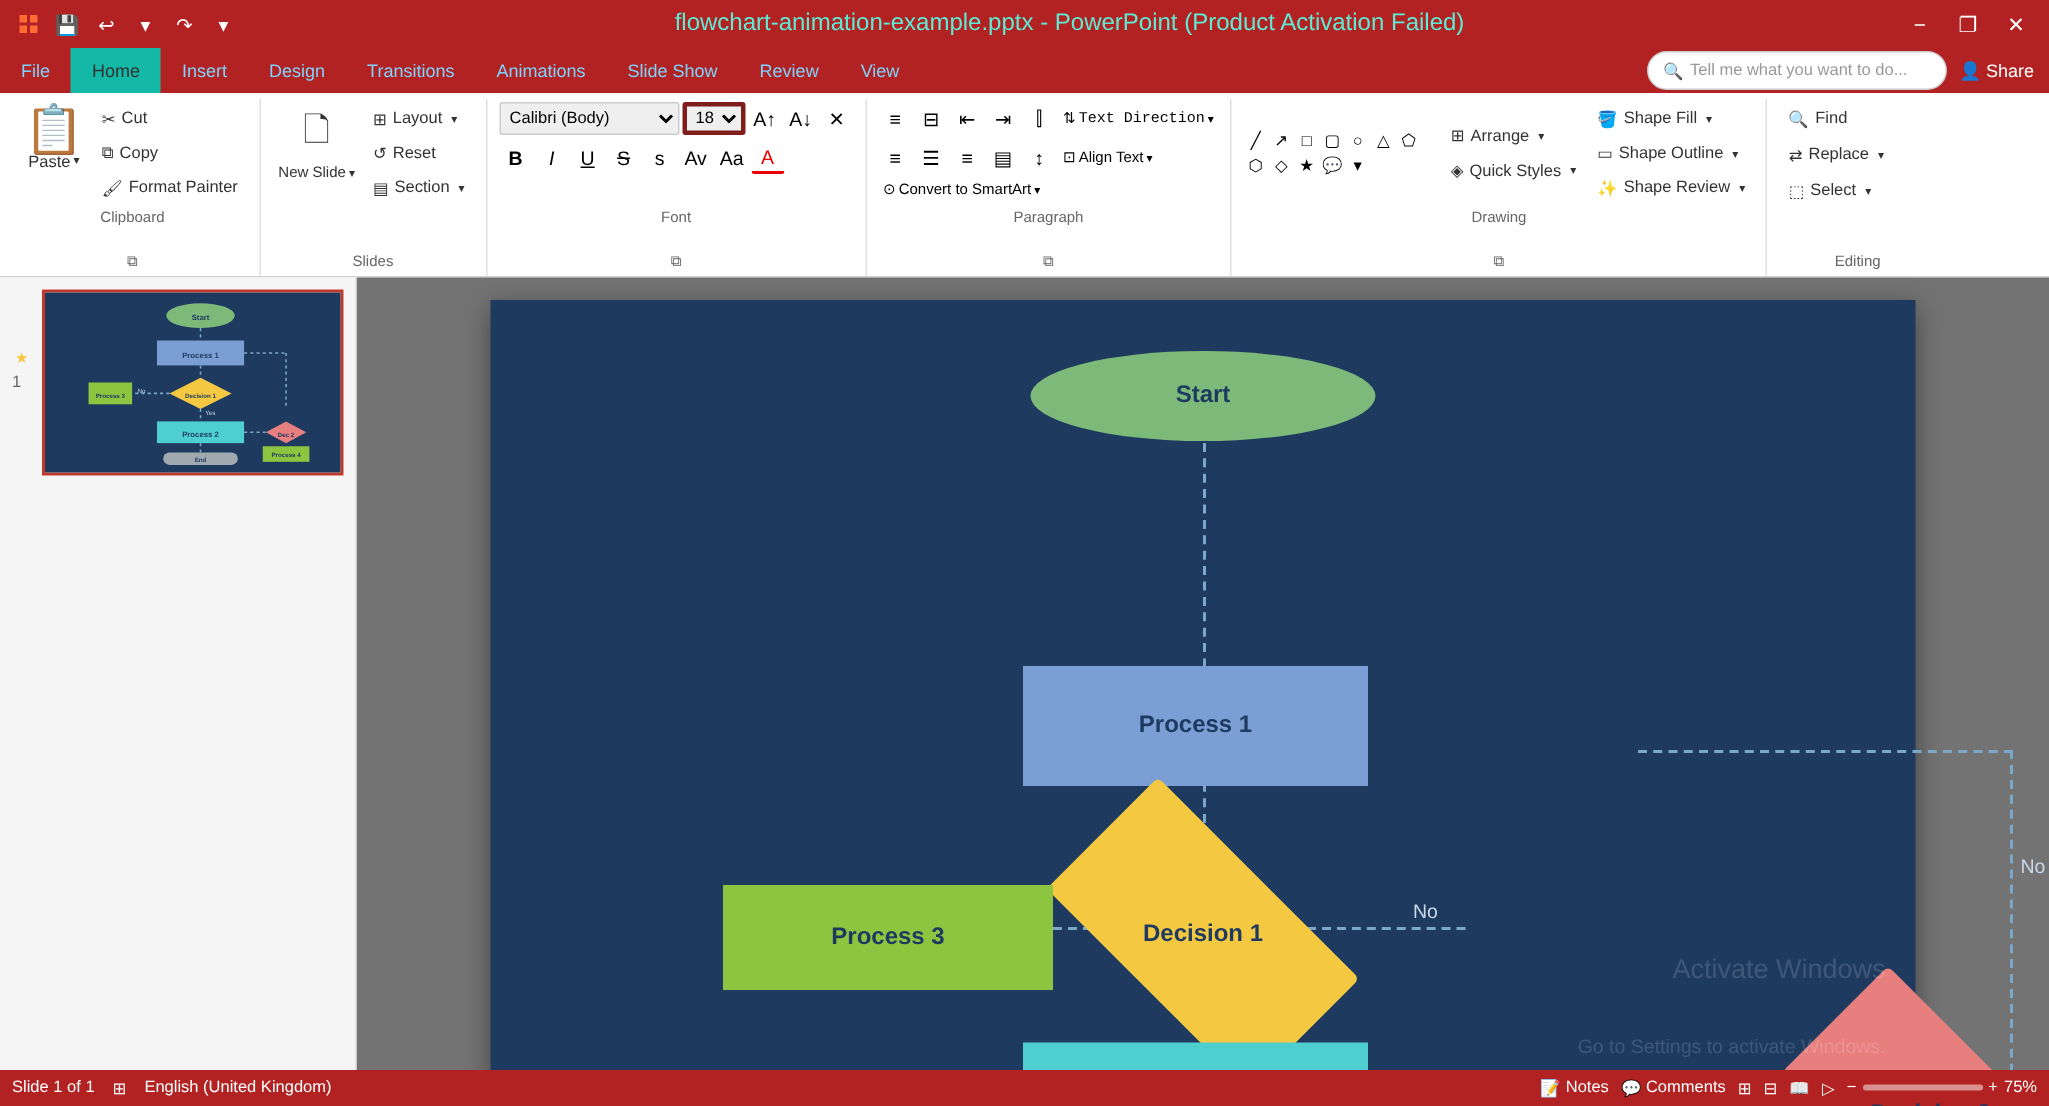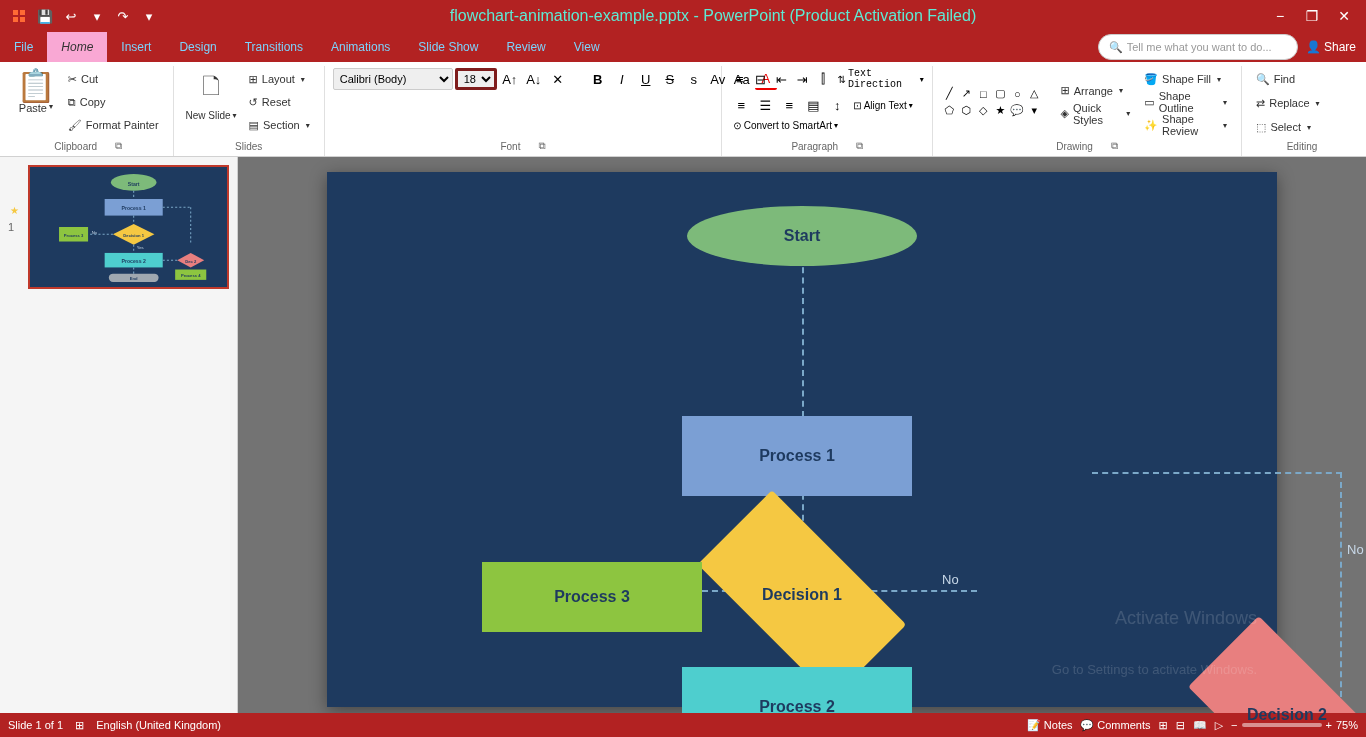--- a/index.html
+++ b/index.html
@@ -38,23 +38,22 @@
     .ribbon-tab {
       padding: 0 14px;
       display: flex;
       align-items: center;
       color: #7dd3fc;
       font-size: 12px;
       cursor: pointer;
       height: 30px;
     }
     .ribbon-tab.active {
-      background: #f9a8d4;
+      background: #14b8a6;
       color: #333;
-      font-style: italic;
     }
 
     .ribbon-content {
       display: flex;
       align-items: stretch;
       padding: 4px 4px 0;
       background: white;
       min-height: 86px;
     }
     .ribbon-group {
@@ -74,20 +73,21 @@
     }
     .ribbon-group-label {
       text-align: right;
       font-size: 10px;
       color: #666;
       padding: 2px 0 4px;
       display: flex;
       align-items: center;
       justify-content: center;
       gap: 18px;
+      flex-direction: column;
     }
     .ribbon-btn {
       display: flex;
       flex-direction: column;
       align-items: center;
       padding: 2px 4px;
       cursor: pointer;
       border-radius: 2px;
       min-width: 40px;
       font-size: 10px;
@@ -409,21 +409,21 @@
               <span class="dropdown-arrow">▾</span>
           </div>
         </div>
       </div>
       <div class="ribbon-group-label">
         <span>Slides</span>
       </div>
     </div>
 
     <div class="ribbon-group" style="min-width:200px;">
-      <div class="ribbon-group-content" style="flex-direction:row; gap:18px;">
+      <div class="ribbon-group-content" style="flex-direction:column; gap:2px;">
         <div class="font-row">
           <select class="font-select">
             <option>Calibri (Body)</option>
           </select>
           <select class="font-size-select">
             <option>18</option>
           </select>
           <button class="font-btn" title="Increase Font Size">A↑</button>
           <button class="font-btn" title="Decrease Font Size">A↓</button>
           <button class="font-btn">✕</button>

